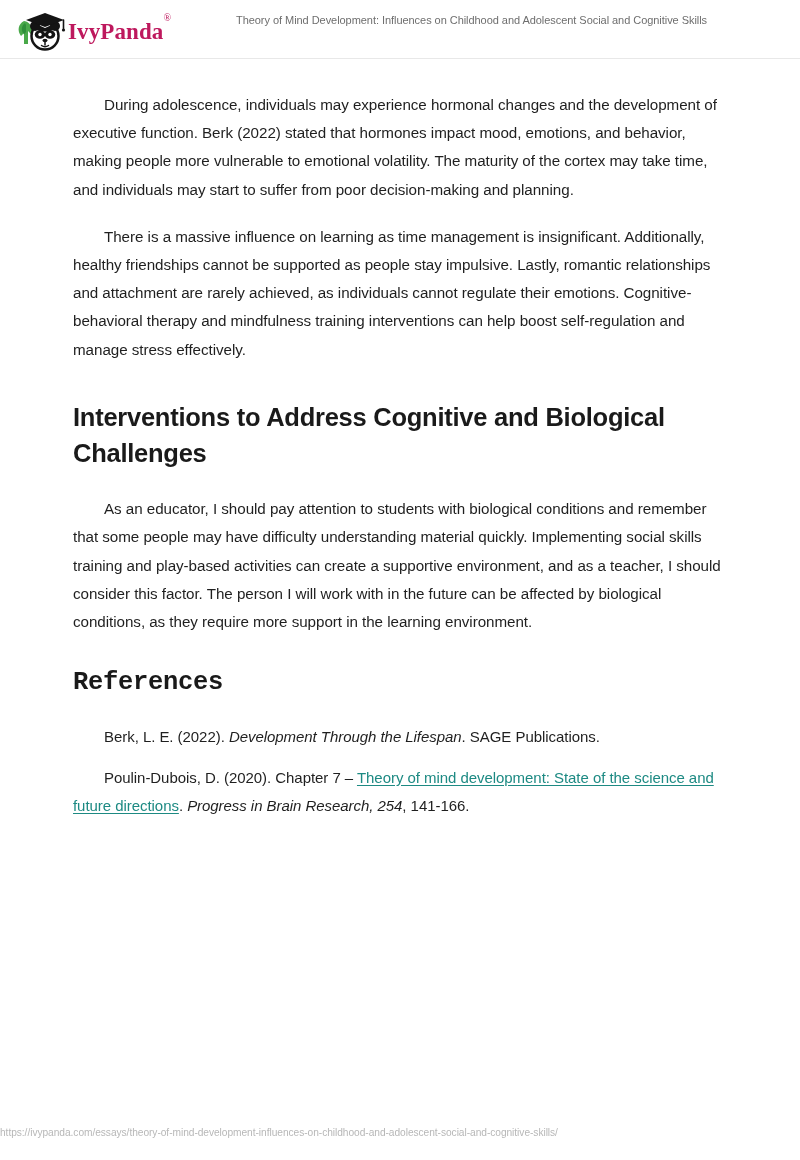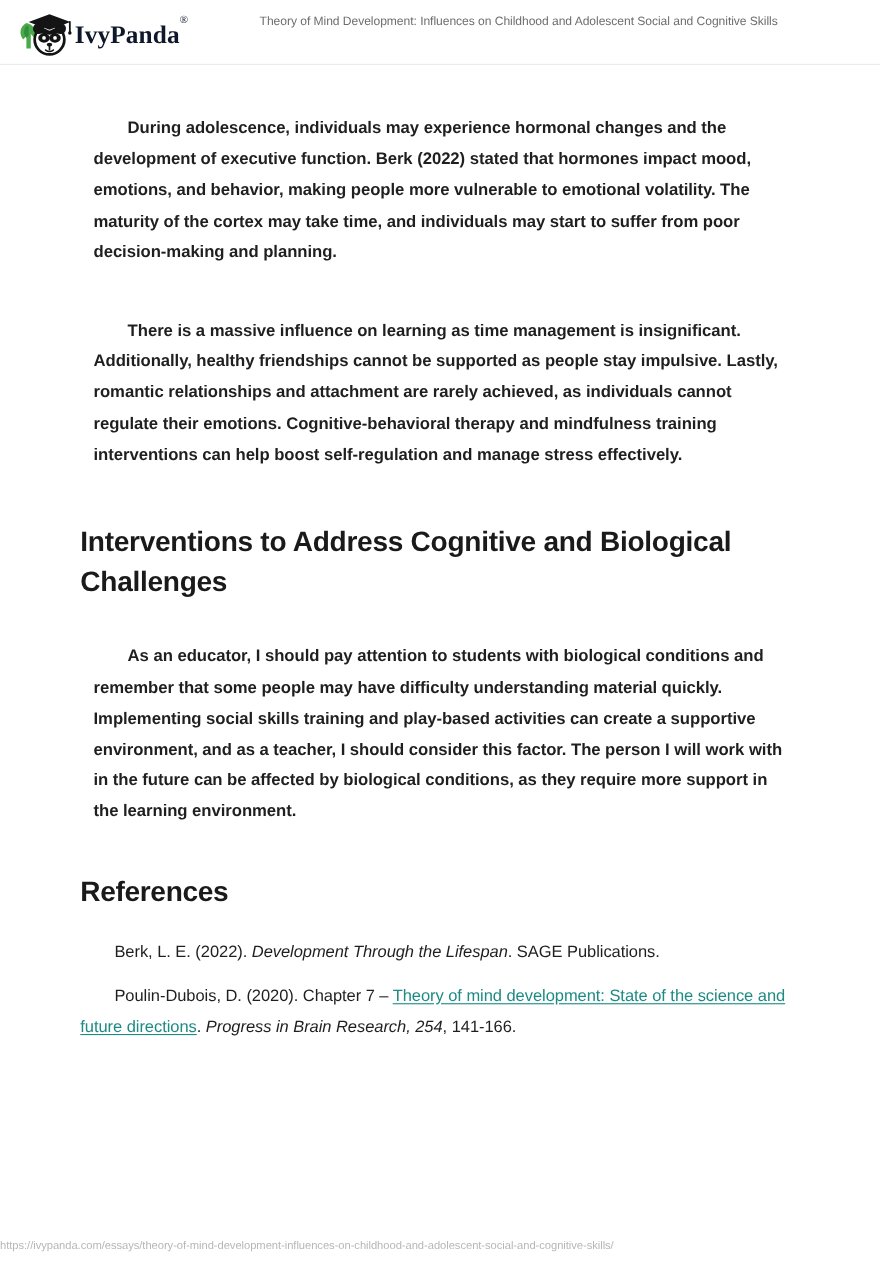--- a/index.html
+++ b/index.html
@@ -38,21 +38,21 @@
   .brand-mark {
     width: 52px;
     height: 46px;
     display: block;
     flex: none;
   }
   .brand-name {
     font-family: "Liberation Serif", serif;
     font-size: 23px;
     font-weight: bold;
-    color: #0f172a;
+    color: #be185d;
     letter-spacing: 0.1px;
     line-height: 1;
     margin-left: 2px;
     position: relative;
     top: 1px;
   }
   .brand-name sup {
     font-size: 10px;
     font-weight: normal;
     top: -9px;
@@ -87,30 +87,30 @@
     letter-spacing: -0.25px;
     max-width: 600px;
   }
   h1.refs-heading {
     font-size: 25.5px;
     font-weight: bold;
     line-height: 1.3;
     color: #1a1a1a;
     margin: 0;
     letter-spacing: -0.3px;
+    font-family: Liberation Mono, monospace;
   }
 
   p.body-text {
     font-size: 15.2px;
     line-height: 28.2px;
     color: #1f1f1f;
-    margin: 12px;
+    margin: 0;
     text-indent: 31px;
     letter-spacing: -0.05px;
-    font-weight: bold;
   }
 
   p.reference {
     font-size: 15px;
     line-height: 28.2px;
     color: #1f1f1f;
     margin: 0;
     text-indent: 31px;
     letter-spacing: -0.05px;
   }

